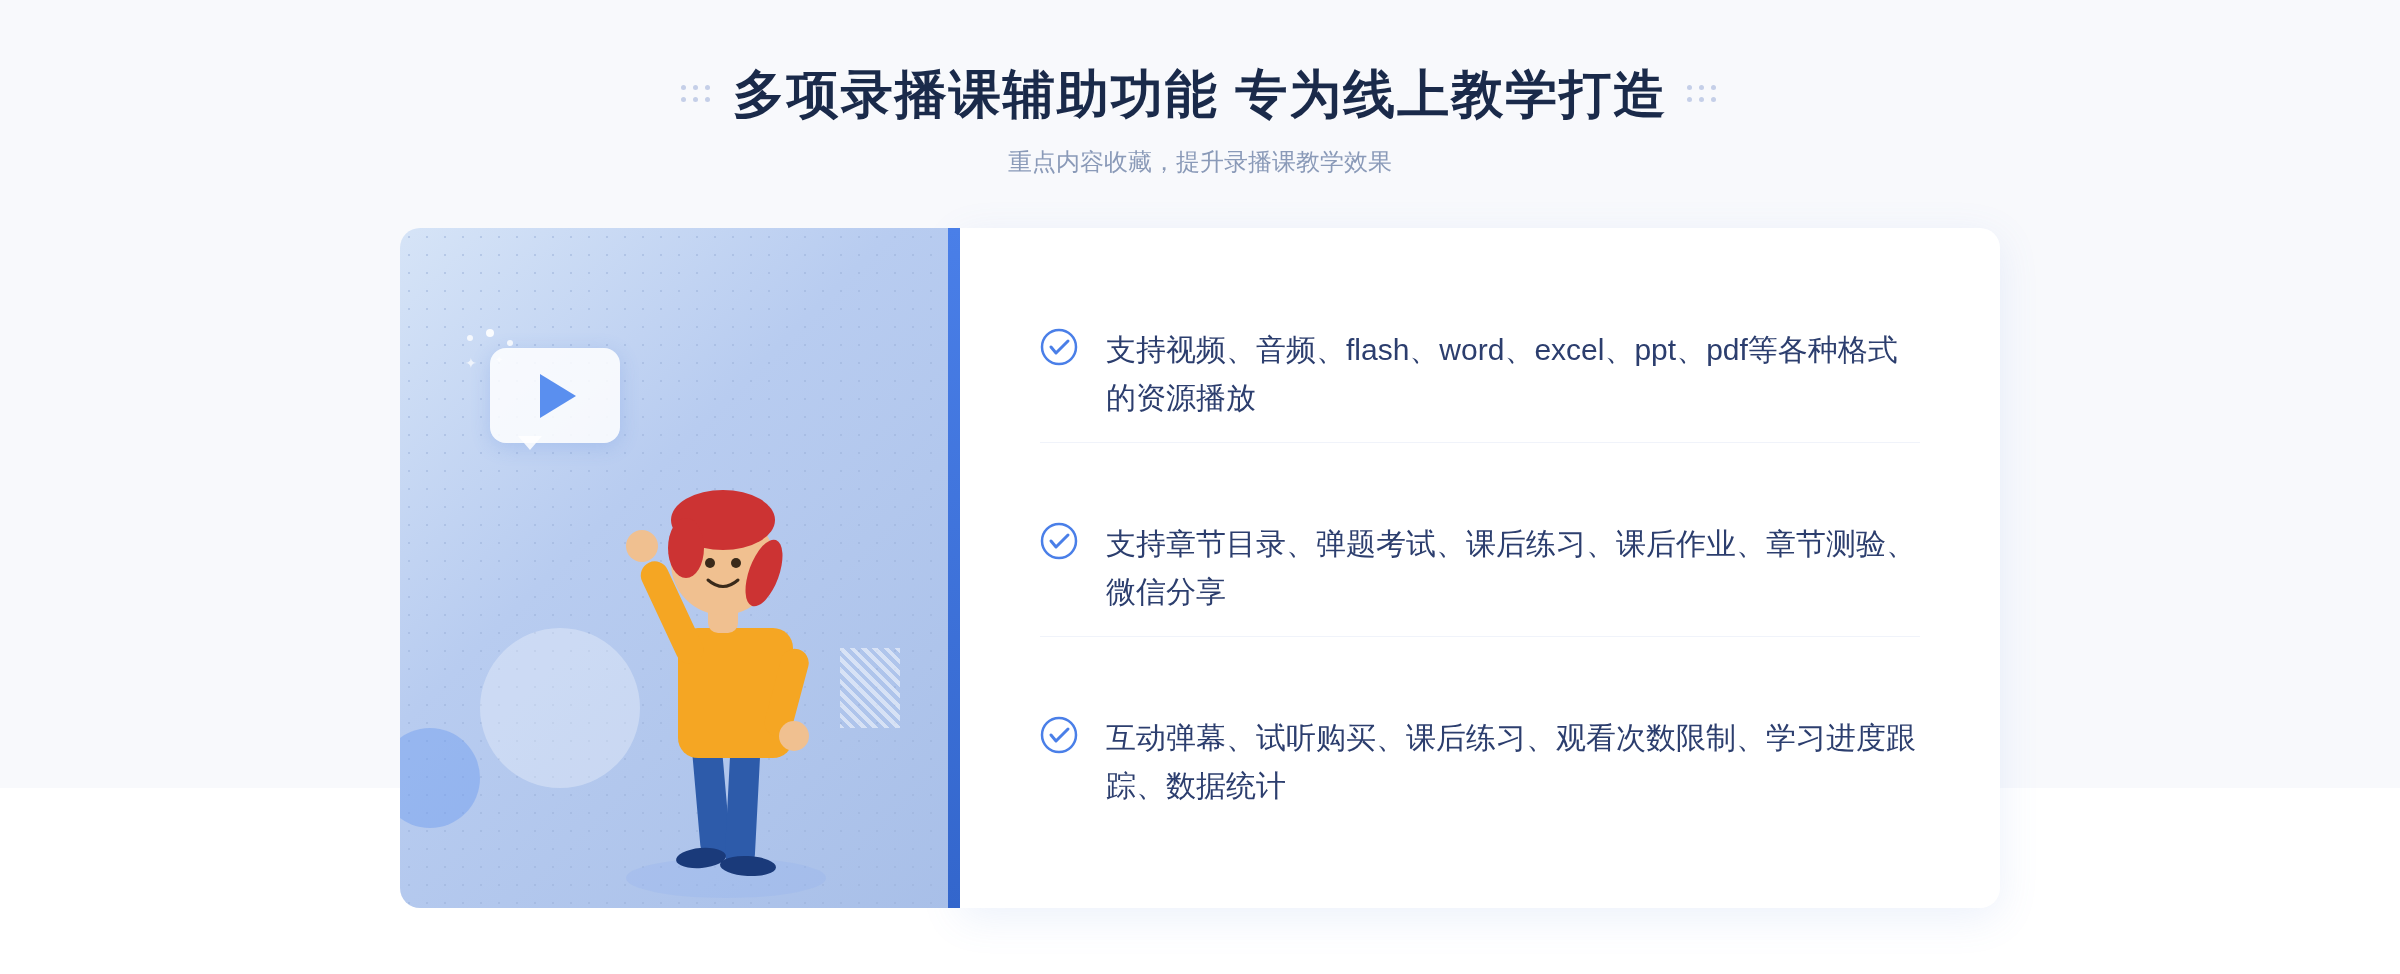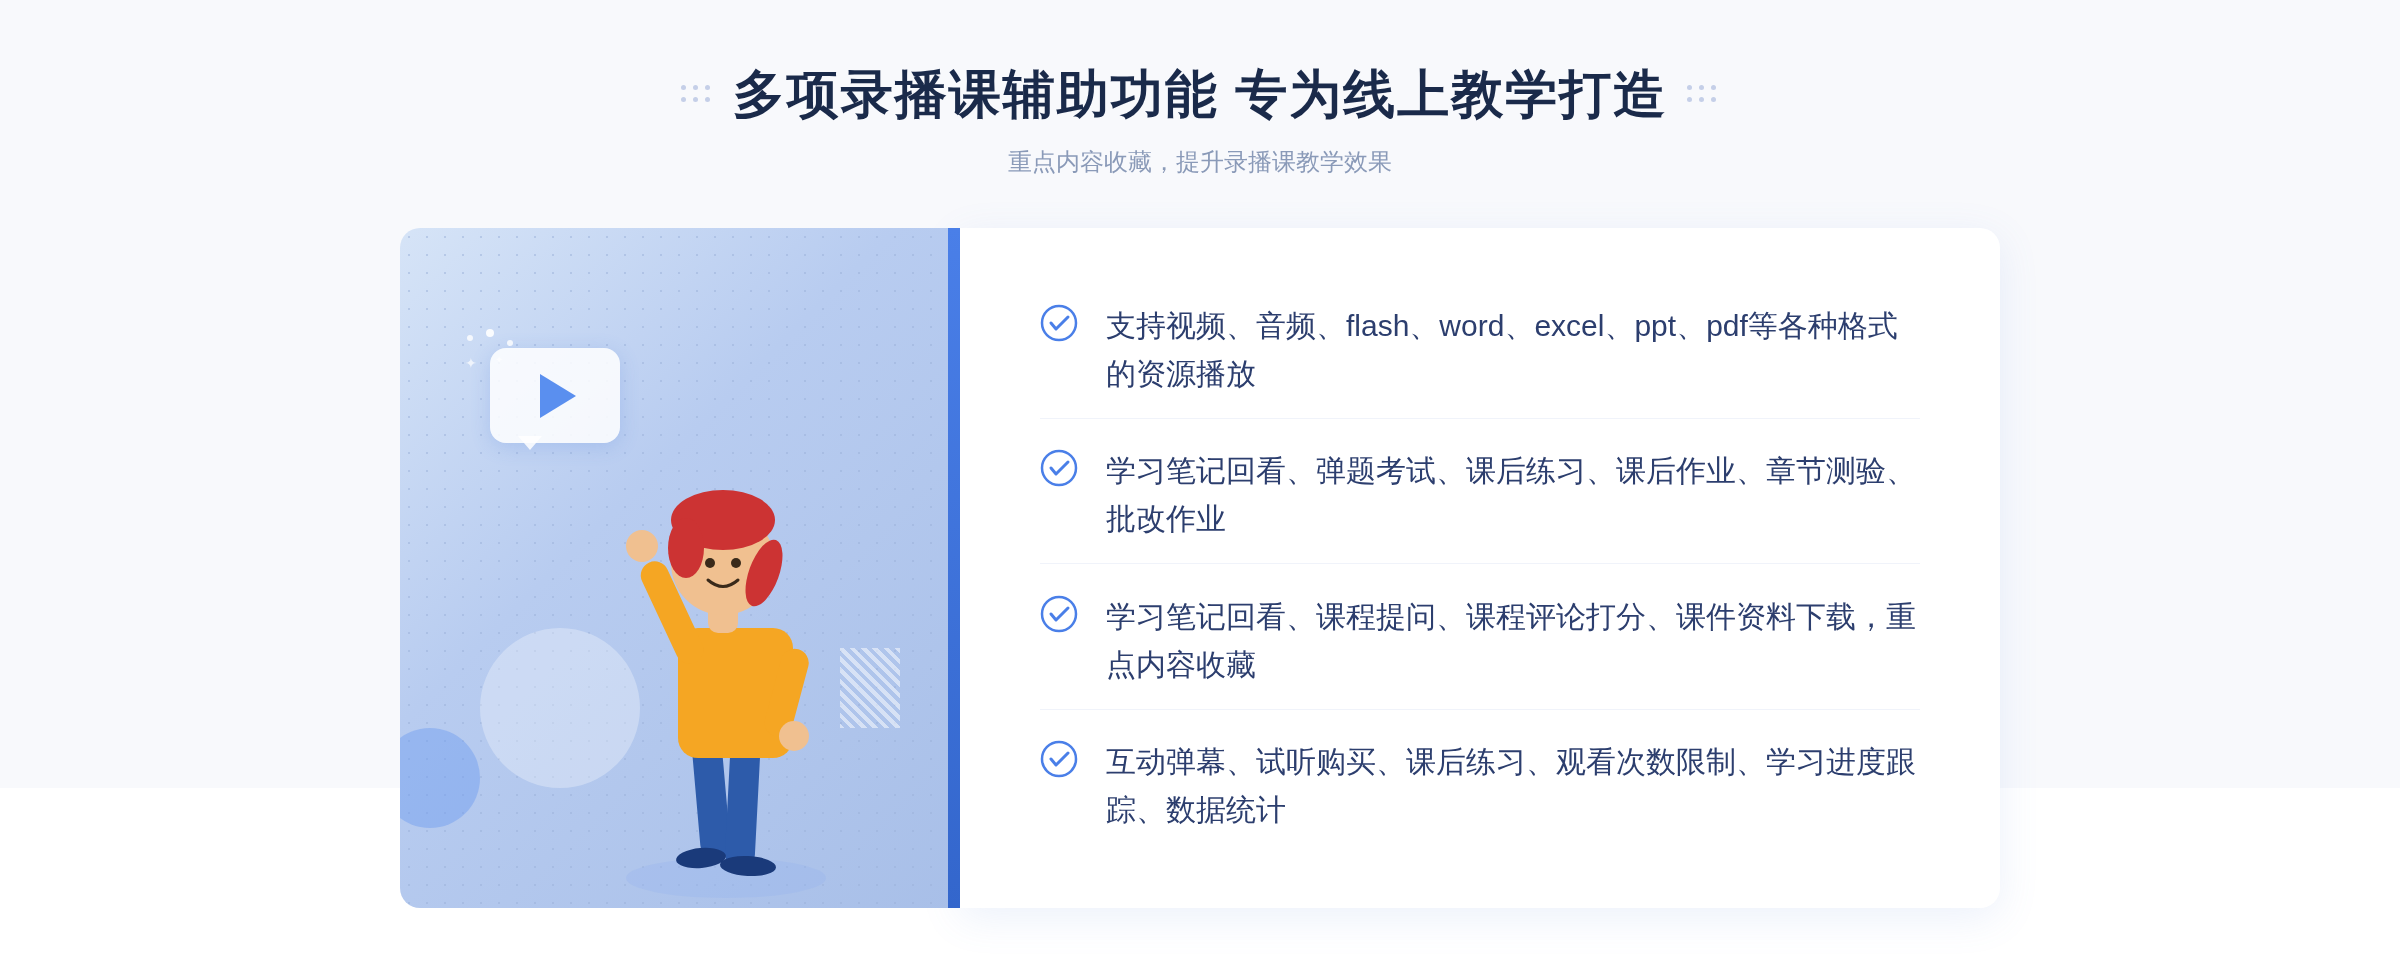--- a/index.html
+++ b/index.html
@@ -385,39 +385,30 @@
         <span class="feature-text">支持视频、音频、flash、word、excel、ppt、pdf等各种格式的资源播放</span>
       </div>
 
       <div class="feature-item">
         <div class="check-icon">
           <svg viewBox="0 0 38 38" xmlns="http://www.w3.org/2000/svg">
             <circle cx="19" cy="19" r="17" fill="none" stroke="#4a7fe8" stroke-width="2.5"></circle>
             <polyline points="11,19 16,25 28,13" fill="none" stroke="#4a7fe8" stroke-width="3" stroke-linecap="round" stroke-linejoin="round"></polyline>
           </svg>
         </div>
-        <span class="feature-text">学习笔记回看、弹题考试、课后练习、课后作业、章节测验、批改作业</span>
-      </div>
+        <span class="feature-text">支持章节目录、弹题考试、课后练习、课后作业、章节测验、微信分享</span>
+      </div>
+
 
       <div class="feature-item">
         <div class="check-icon">
           <svg viewBox="0 0 38 38" xmlns="http://www.w3.org/2000/svg">
             <circle cx="19" cy="19" r="17" fill="none" stroke="#4a7fe8" stroke-width="2.5"></circle>
             <polyline points="11,19 16,25 28,13" fill="none" stroke="#4a7fe8" stroke-width="3" stroke-linecap="round" stroke-linejoin="round"></polyline>
           </svg>
         </div>
-        <span class="feature-text">学习笔记回看、课程提问、课程评论打分、课件资料下载，重点内容收藏</span>
-      </div>
-
-      <div class="feature-item">
-        <div class="check-icon">
-          <svg viewBox="0 0 38 38" xmlns="http://www.w3.org/2000/svg">
-            <circle cx="19" cy="19" r="17" fill="none" stroke="#4a7fe8" stroke-width="2.5"></circle>
-            <polyline points="11,19 16,25 28,13" fill="none" stroke="#4a7fe8" stroke-width="3" stroke-linecap="round" stroke-linejoin="round"></polyline>
-          </svg>
-        </div>
         <span class="feature-text">互动弹幕、试听购买、课后练习、观看次数限制、学习进度跟踪、数据统计</span>
       </div>
 
     </div>
   </div>
 
 </div>
 
 </body></html>

